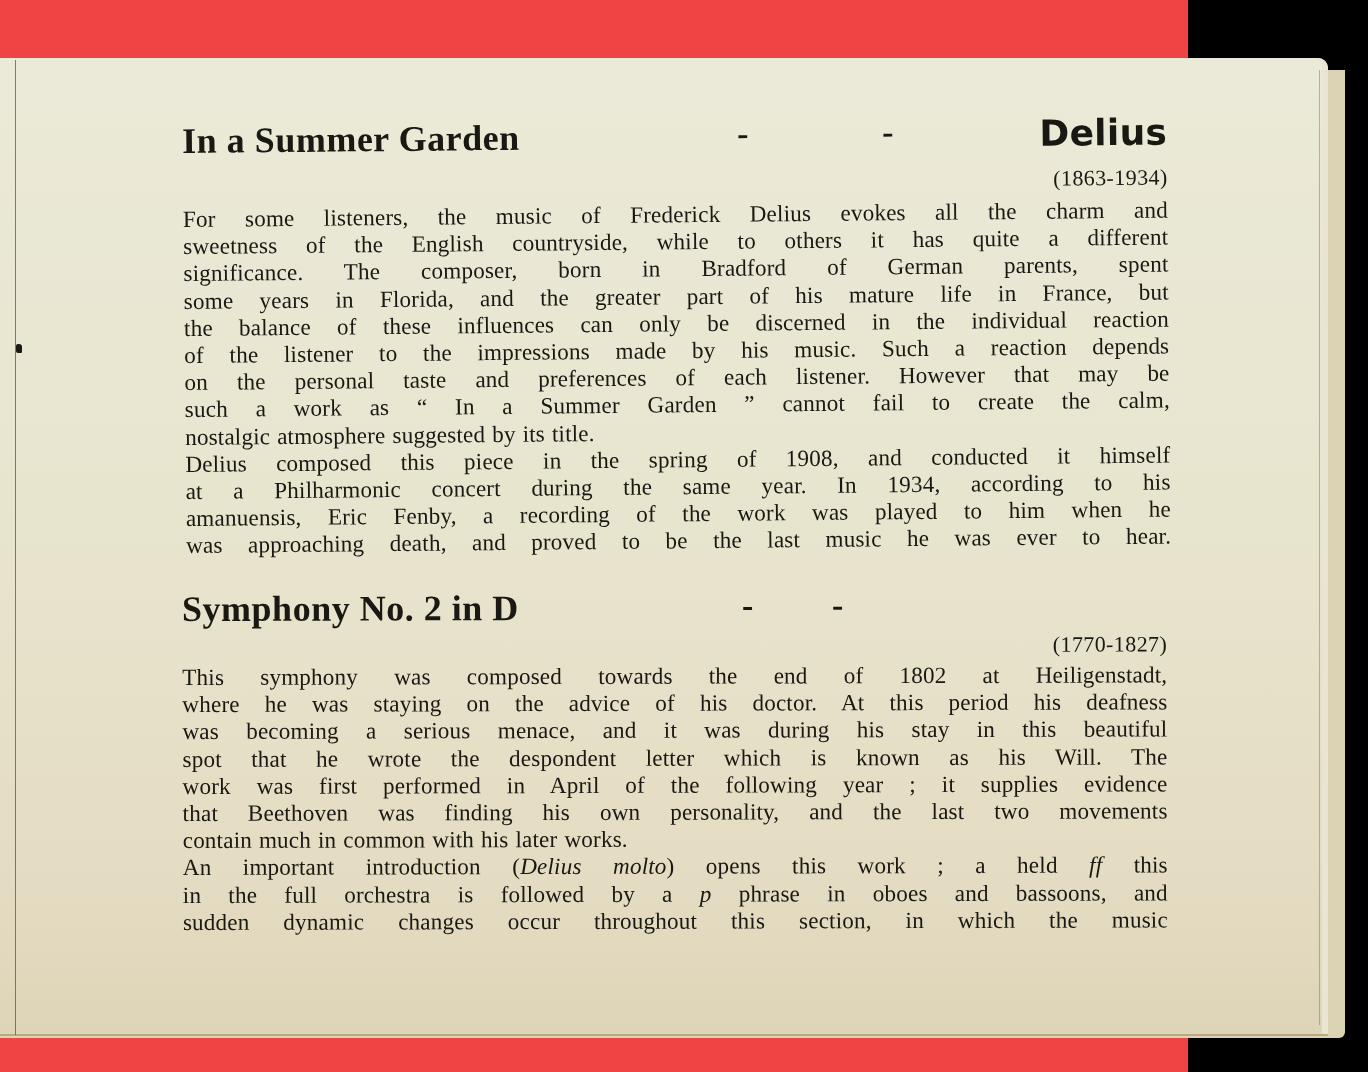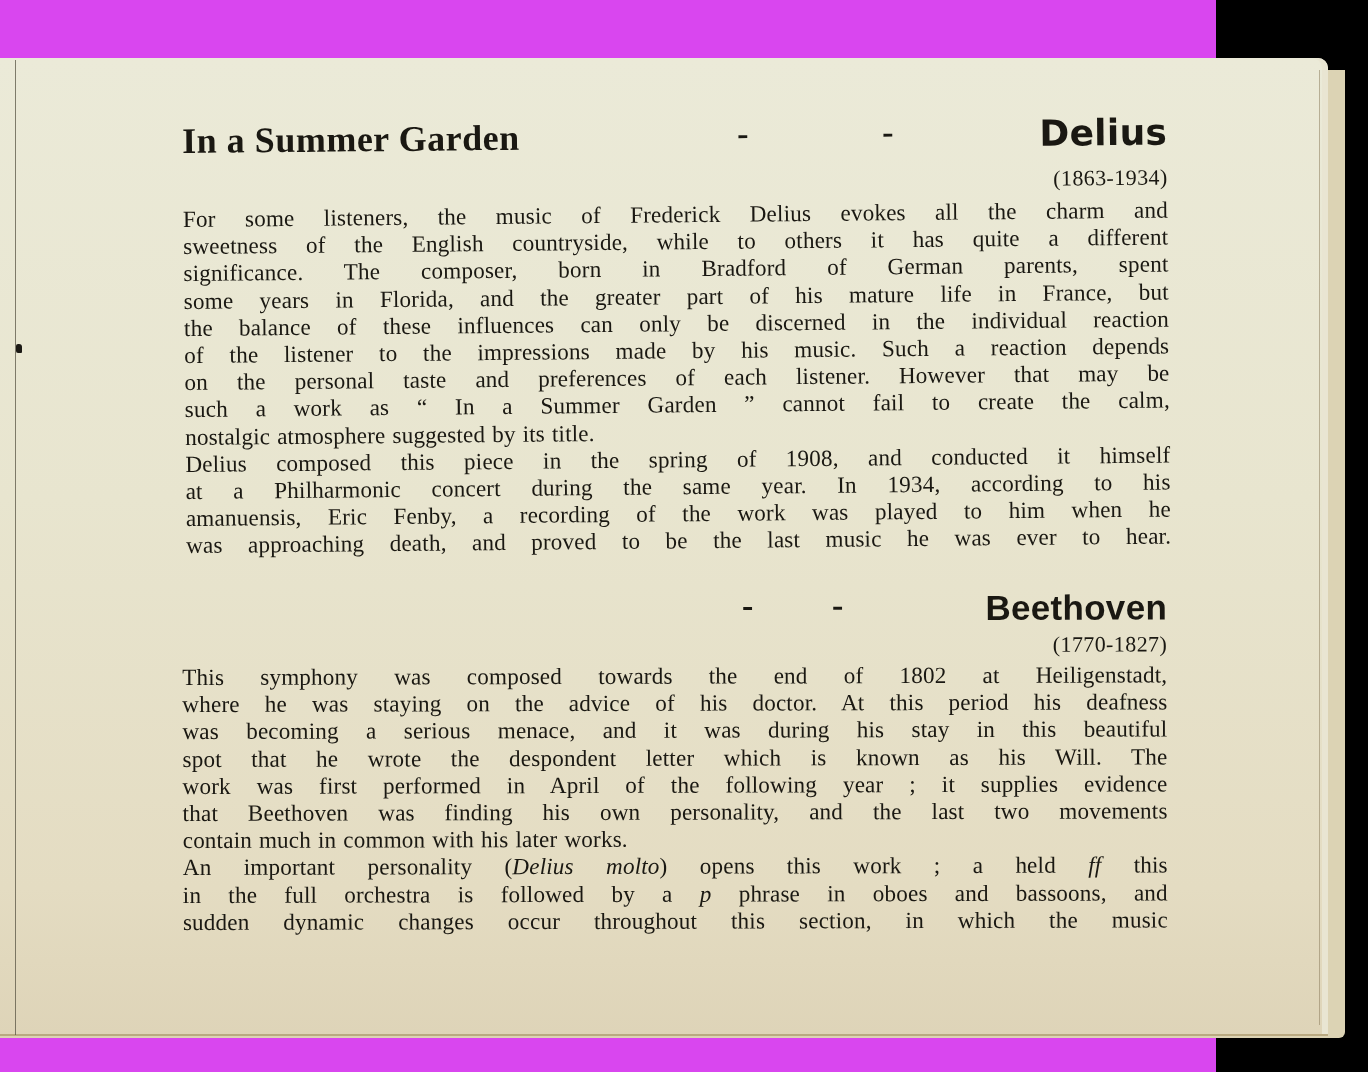--- a/index.html
+++ b/index.html
@@ -7,22 +7,21 @@
       padding: 0;
       width: 1368px;
       height: 1072px;
       background: #000000;
       overflow: hidden;
     }
     .scene {
       position: relative;
       width: 1188px;
       height: 1072px;
-      background: #d946ef;
-      padding-left: 28px;
+      background: #ef4444;
     }
     
     .page-under {
       position: absolute;
       left: 0;
       top: 70px;
       width: 1345px;
       height: 968px;
       background: #dcd3b4;
       border-bottom-right-radius: 6px;
@@ -166,35 +165,35 @@
       <p class="para">
         <span class="line">Delius composed this piece in the spring of 1908, and conducted it himself</span>
         <span class="line">at a Philharmonic concert during the same year.  In 1934, according to his</span>
         <span class="line">amanuensis, Eric Fenby, a recording of the work was played to him when he</span>
         <span class="line">was approaching death, and proved to be the last music he was ever to hear.</span>
       </p>
     </div>
 
     <div class="section2">
       <div class="heading-row">
+        <span class="title">Symphony No. 2 in D</span>
         <span class="dash" style="left:560px;">-</span>
         <span class="dash" style="left:650px;">-</span>
-        <span class="composer">Beethoven</span>
       </div>
       <div class="dates dates2">(1770-1827)</div>
       <p class="para">
         <span class="line">This symphony was composed towards the end of 1802 at Heiligenstadt,</span>
         <span class="line">where he was staying on the advice of his doctor.  At this period his deafness</span>
         <span class="line">was becoming a serious menace, and it was during his stay in this beautiful</span>
         <span class="line">spot that he wrote the despondent letter which is known as his Will.  The</span>
         <span class="line">work was first performed in April of the following year ;  it supplies evidence</span>
         <span class="line">that Beethoven was finding his own personality, and the last two movements</span>
         <span class="line last">contain much in common with his later works.</span>
       </p>
       <p class="para">
-        <span class="line"><span>An important personality (</span><span class="it">Delius molto</span><span>) opens this work ;  a held </span><span class="it">ff</span><span> this</span></span>
+        <span class="line"><span>An important introduction (</span><span class="it">Delius molto</span><span>) opens this work ;  a held </span><span class="it">ff</span><span> this</span></span>
         <span class="line"><span>in the full orchestra is followed by a </span><span class="it">p</span><span> phrase in oboes and bassoons, and</span></span>
         <span class="line">sudden dynamic changes occur throughout this section, in which the  music</span>
       </p>
     </div>
 
   </div>
 </div>
 
 </body></html>

